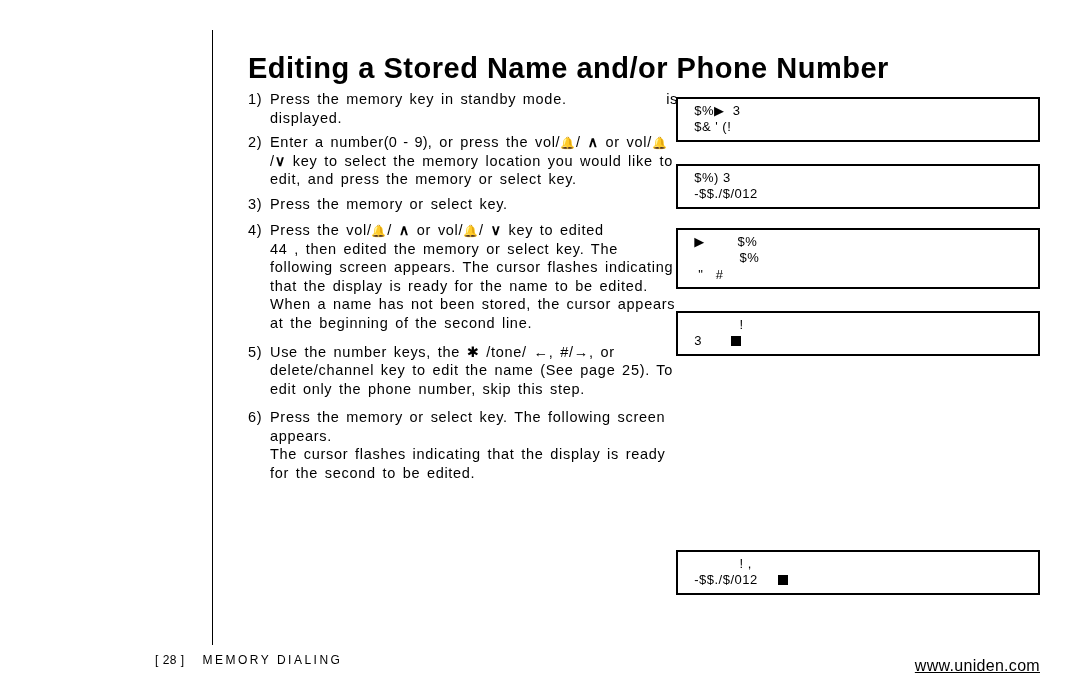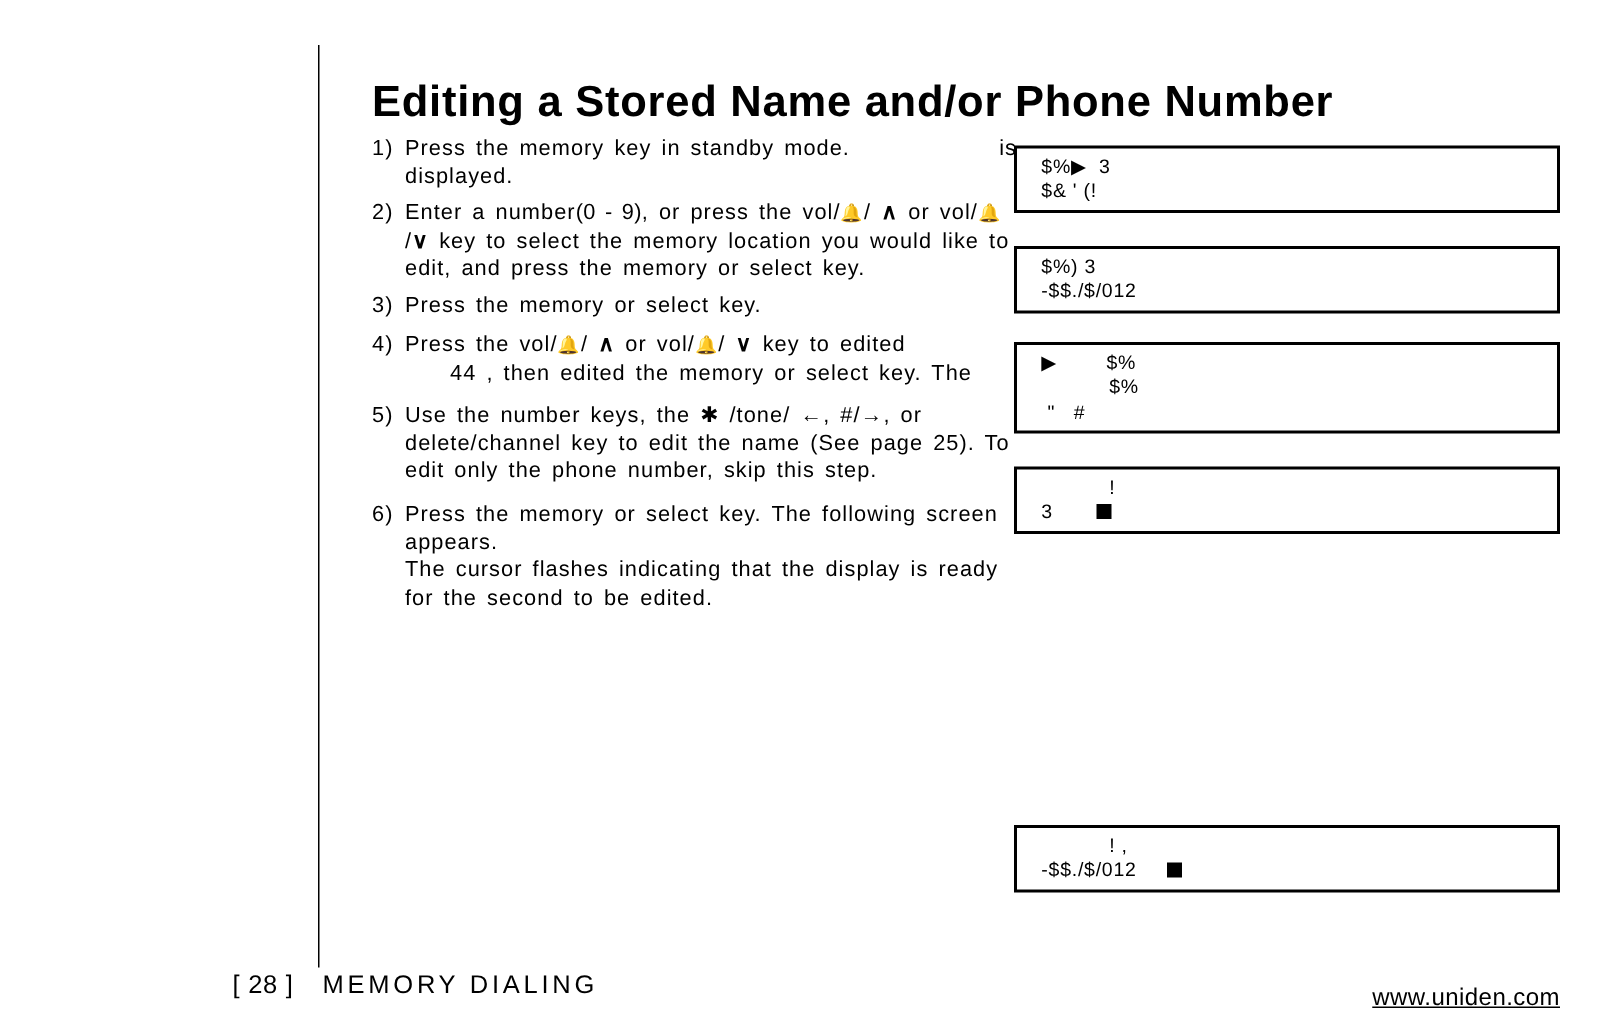--- a/index.html
+++ b/index.html
@@ -58,21 +58,21 @@
     .cursor {
       display: inline-block;
       width: 10px; height: 10px;
       background: #000;
       vertical-align: -1px;
     }
     .footer-left {
       position: absolute;
       left: 155px;
       bottom: 20px;
-      font-size: 17px;
+      font-size: 12px;
       letter-spacing: 2.5px;
     }
     .footer-left .pagenum { letter-spacing: 0.5px; margin-right: 12px; }
     .footer-right {
       position: absolute;
       right: 40px;
       bottom: 12px;
       font-size: 16px;
       letter-spacing: 0.3px;
       text-decoration: underline;
@@ -131,26 +131,27 @@
     </div>
   </div>
 
   <div class="step gap-top-4">
     <div class="step-num">4)</div>
     <div class="step-txt">
       <span>Press the</span>
       <span>vol/</span><span class="bell">🔔</span><span>/ </span><span class="arrow">∧</span>
       <span> or vol/</span><span class="bell">🔔</span><span>/ </span><span class="arrow">∨</span>
       <span> key to edited</span><br>
-      <span style="margin-left:30px">44</span>
+      <span style="">44</span>
       <span>, then edited the</span>
       <span>memory</span>
       <span>or</span>
       <span>select</span>
       <span>key. The</span><br>
+      <span>following screen appears. The cursor flashes indicating that the display is ready for the name to be edited. When a name has not been stored, the cursor appears at the beginning of the second line.</span>
     </div>
   </div>
 
   <div class="step gap-top-5">
     <div class="step-num">5)</div>
     <div class="step-txt">
       <span>Use the number keys, the</span>
       <span>✱</span><span> /tone/ </span><span>←</span><span>, #/</span><span>→</span><span>, or</span><br>
       <span>delete/channel</span><span> key to edit the name (See page 25). To edit only the phone number, skip this step.</span>
     </div>

